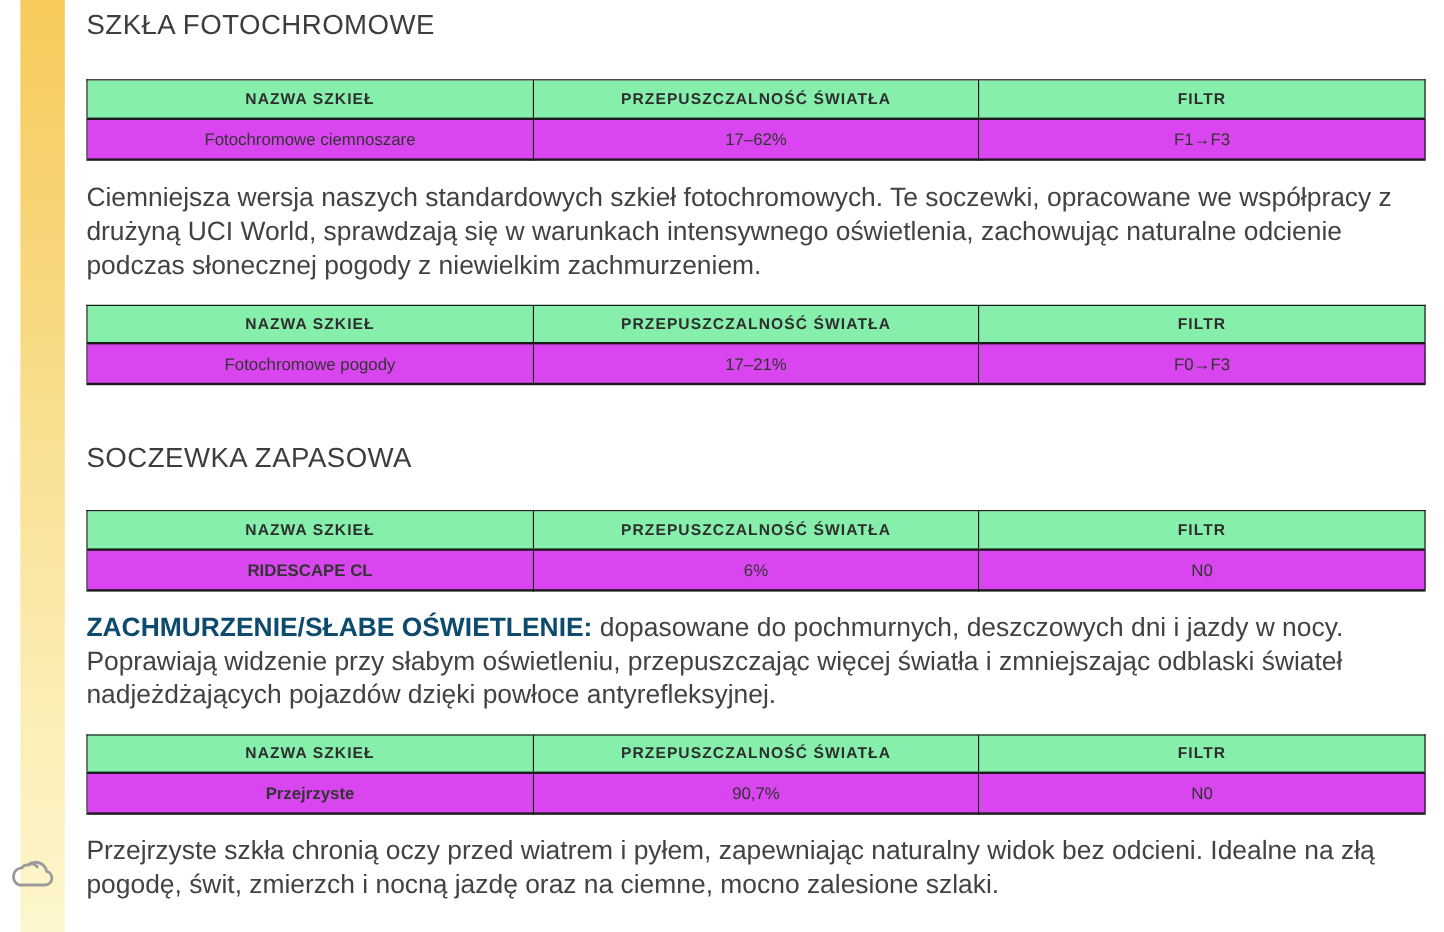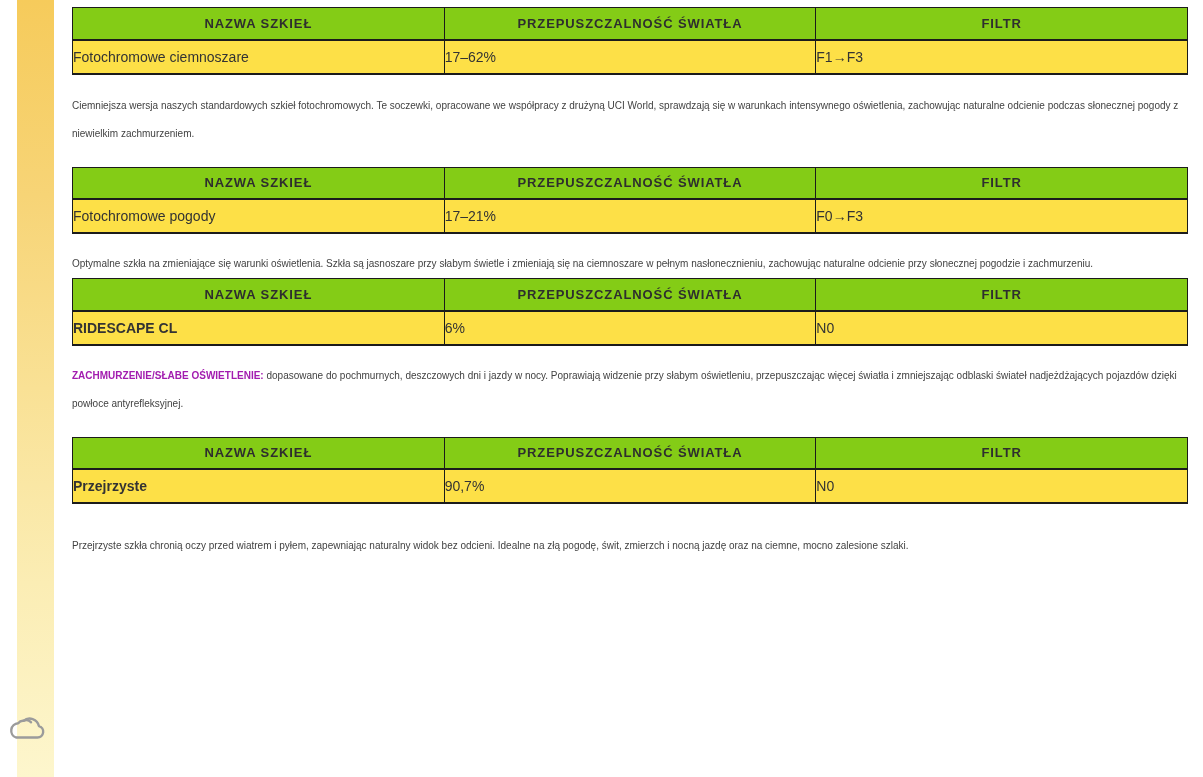--- a/index.html
+++ b/index.html
@@ -42,37 +42,38 @@
   #heading-2 { margin-top: 47px; margin-bottom: 31px; }
 
   table.lens-table {
     width: 100%;
     border-collapse: collapse;
     table-layout: fixed;
     border: 1px solid #1b1b1b;
     border-bottom-width: 2px;
   }
   table.lens-table th {
-    background: #84cc16;
+    background: #86efac;
     height: 32px;
     font-size: 13px;
     font-weight: 700;
     letter-spacing: 0.9px;
     color: #2e2e2e;
     text-align: center;
     border-left: 1px solid #1b1b1b;
     border-bottom: 2px solid #1b1b1b;
   }
   table.lens-table td {
     height: 34px;
     font-size: 14px;
     color: #333333;
+    text-align: center;
     vertical-align: middle;
     border-left: 1px solid #1b1b1b;
-    background: #fde047;
+    background: #d946ef;
   }
   table.lens-table th:first-child,
   table.lens-table td:first-child { border-left: none; }
 
   
   td.lens-cell { color: #ffffff; }
   td.lens-dark {
     background:
       linear-gradient(110deg, rgba(255,255,255,0) 52%, rgba(255,255,255,0.30) 56%, rgba(0,0,0,0.25) 61%, rgba(0,0,0,0) 72%),
       linear-gradient(100deg, #d9d9d9 0%, #cccccc 12%, #9d9d9d 22%, #757575 33%, #6a6a6a 48%, #7e7e7e 62%, #565656 73%, #8f8f8f 85%, #3e3e3e 100%);
@@ -86,47 +87,48 @@
     font-weight: 700;
     background: linear-gradient(95deg, #c69fc8 0%, #bd97c2 18%, #c1a1be 38%, #bb9daa 56%, #b39488 78%, #b19184 100%);
   }
   td.lens-clear {
     background: #fbfbfb;
     color: #333333;
     font-weight: bold;
   }
 
   p.body-text {
-    font-size: 10px;
+    font-size: 22px;
     line-height: 28px;
     color: #424242;
   }
   #para-1 { margin-top: 17px; }
   #table-2 { margin-top: 19px; }
   #para-2 { margin-top: 16px; }
   #table-3 { margin-top: 0; }
   #para-3 { margin-top: 16px; }
   #table-4 { margin-top: 19px; }
-  #para-4 { margin-top: 28px; }
-  .bold-lead { font-weight: 700; color: #a21caf; }
+  #para-4 { margin-top: 16px; }
+  .bold-lead { font-weight: 700; color: #0c4a6e; }
 </style>
 </head>
 <body>
 
 <div class="side-stripe"></div>
 
 <div class="cloud-wrap">
   <svg viewBox="0 0 42 30" width="42" height="30" aria-hidden="true">
     <path d="M10 24.5 h21.5 a5.8 5.8 0 0 0 1.4-11.4 A9.5 9.5 0 0 0 17.5 7.8 a6 6 0 0 0-5.3 2.4 A7.4 7.4 0 0 0 10 24.5 Z" fill="none" stroke="#9b9b9b" stroke-width="2.4" stroke-linejoin="round"></path>
     <path d="M17.5 7.8 a6 6 0 0 1 7.5 1.5" fill="none" stroke="#9b9b9b" stroke-width="2.4" stroke-linecap="round"></path>
   </svg>
 </div>
 
 <div class="content">
 
+  <h1 class="section-heading" id="heading-1">SZKŁA FOTOCHROMOWE</h1>
 
   <table class="lens-table" id="table-1">
     <thead>
       <tr>
         <th>NAZWA SZKIEŁ</th>
         <th>PRZEPUSZCZALNOŚĆ ŚWIATŁA</th>
         <th>FILTR</th>
       </tr>
     </thead>
     <tbody>
@@ -150,22 +152,22 @@
     </thead>
     <tbody>
       <tr>
         <td class="lens-cell lens-gray">Fotochromowe pogody</td>
         <td>17–21%</td>
         <td>F0→F3</td>
       </tr>
     </tbody>
   </table>
 
-  <p class="body-text" id="para-2">Optymalne szkła na zmieniające się warunki oświetlenia. Szkła są jasnoszare przy słabym świetle i zmieniają się na ciemnoszare w pełnym nasłonecznieniu, zachowując naturalne odcienie przy słonecznej pogodzie i zachmurzeniu.</p>
-
+
+  <h1 class="section-heading" id="heading-2">SOCZEWKA ZAPASOWA</h1>
 
   <table class="lens-table" id="table-3">
     <thead>
       <tr>
         <th>NAZWA SZKIEŁ</th>
         <th>PRZEPUSZCZALNOŚĆ ŚWIATŁA</th>
         <th>FILTR</th>
       </tr>
     </thead>
     <tbody>

